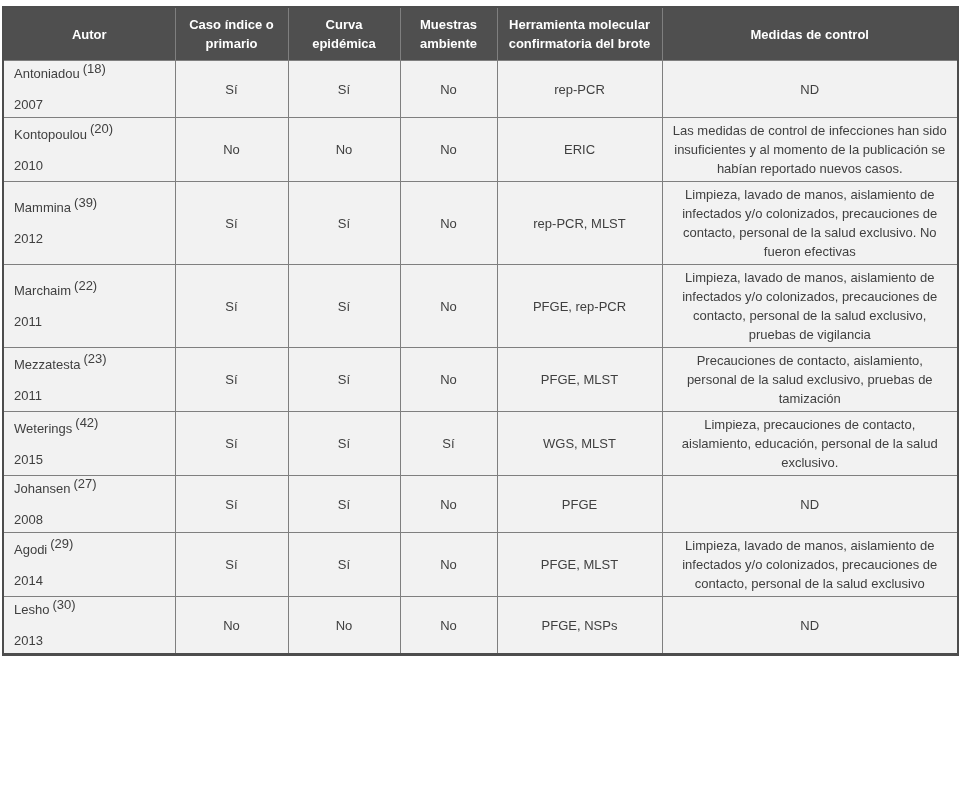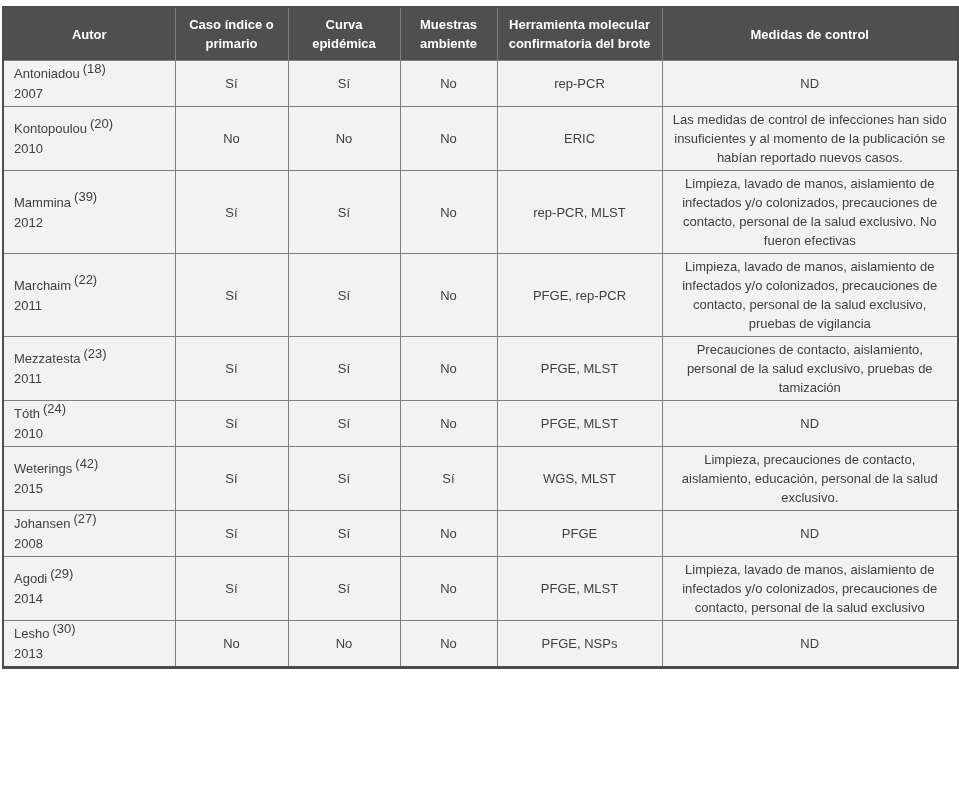--- a/index.html
+++ b/index.html
@@ -48,21 +48,21 @@
   tbody td.author-cell {
     text-align: left;
     padding-left: 10px;
   }
   sup.ref {
     font-size: 13px;
     margin-left: 3px;
     line-height: 0;
   }
   .year-line {
-    margin-top: 1px;
+    margin-top: 12px;
   }
 </style>
 </head>
 <body>
 
 <div class="table-wrap">
   <table>
     <colgroup>
       <col style="width:172px">
       <col style="width:113px">
@@ -132,31 +132,20 @@
       <div class="year-line">2011</div>
     </td>
     <td>Sí</td>
     <td>Sí</td>
     <td>No</td>
     <td>PFGE, MLST</td>
     <td>Precauciones de contacto, aislamiento, personal de la salud exclusivo, pruebas de tamización</td>
   </tr>
         <tr>
     <td class="author-cell">
-      <span>Tóth</span><sup class="ref">(24)</sup>
-      <div class="year-line">2010</div>
-    </td>
-    <td>Sí</td>
-    <td>Sí</td>
-    <td>No</td>
-    <td>PFGE, MLST</td>
-    <td>ND</td>
-  </tr>
-        <tr>
-    <td class="author-cell">
       <span>Weterings</span><sup class="ref">(42)</sup>
       <div class="year-line">2015</div>
     </td>
     <td>Sí</td>
     <td>Sí</td>
     <td>Sí</td>
     <td>WGS, MLST</td>
     <td>Limpieza, precauciones de contacto, aislamiento, educación, personal de la salud exclusivo.</td>
   </tr>
         <tr>

